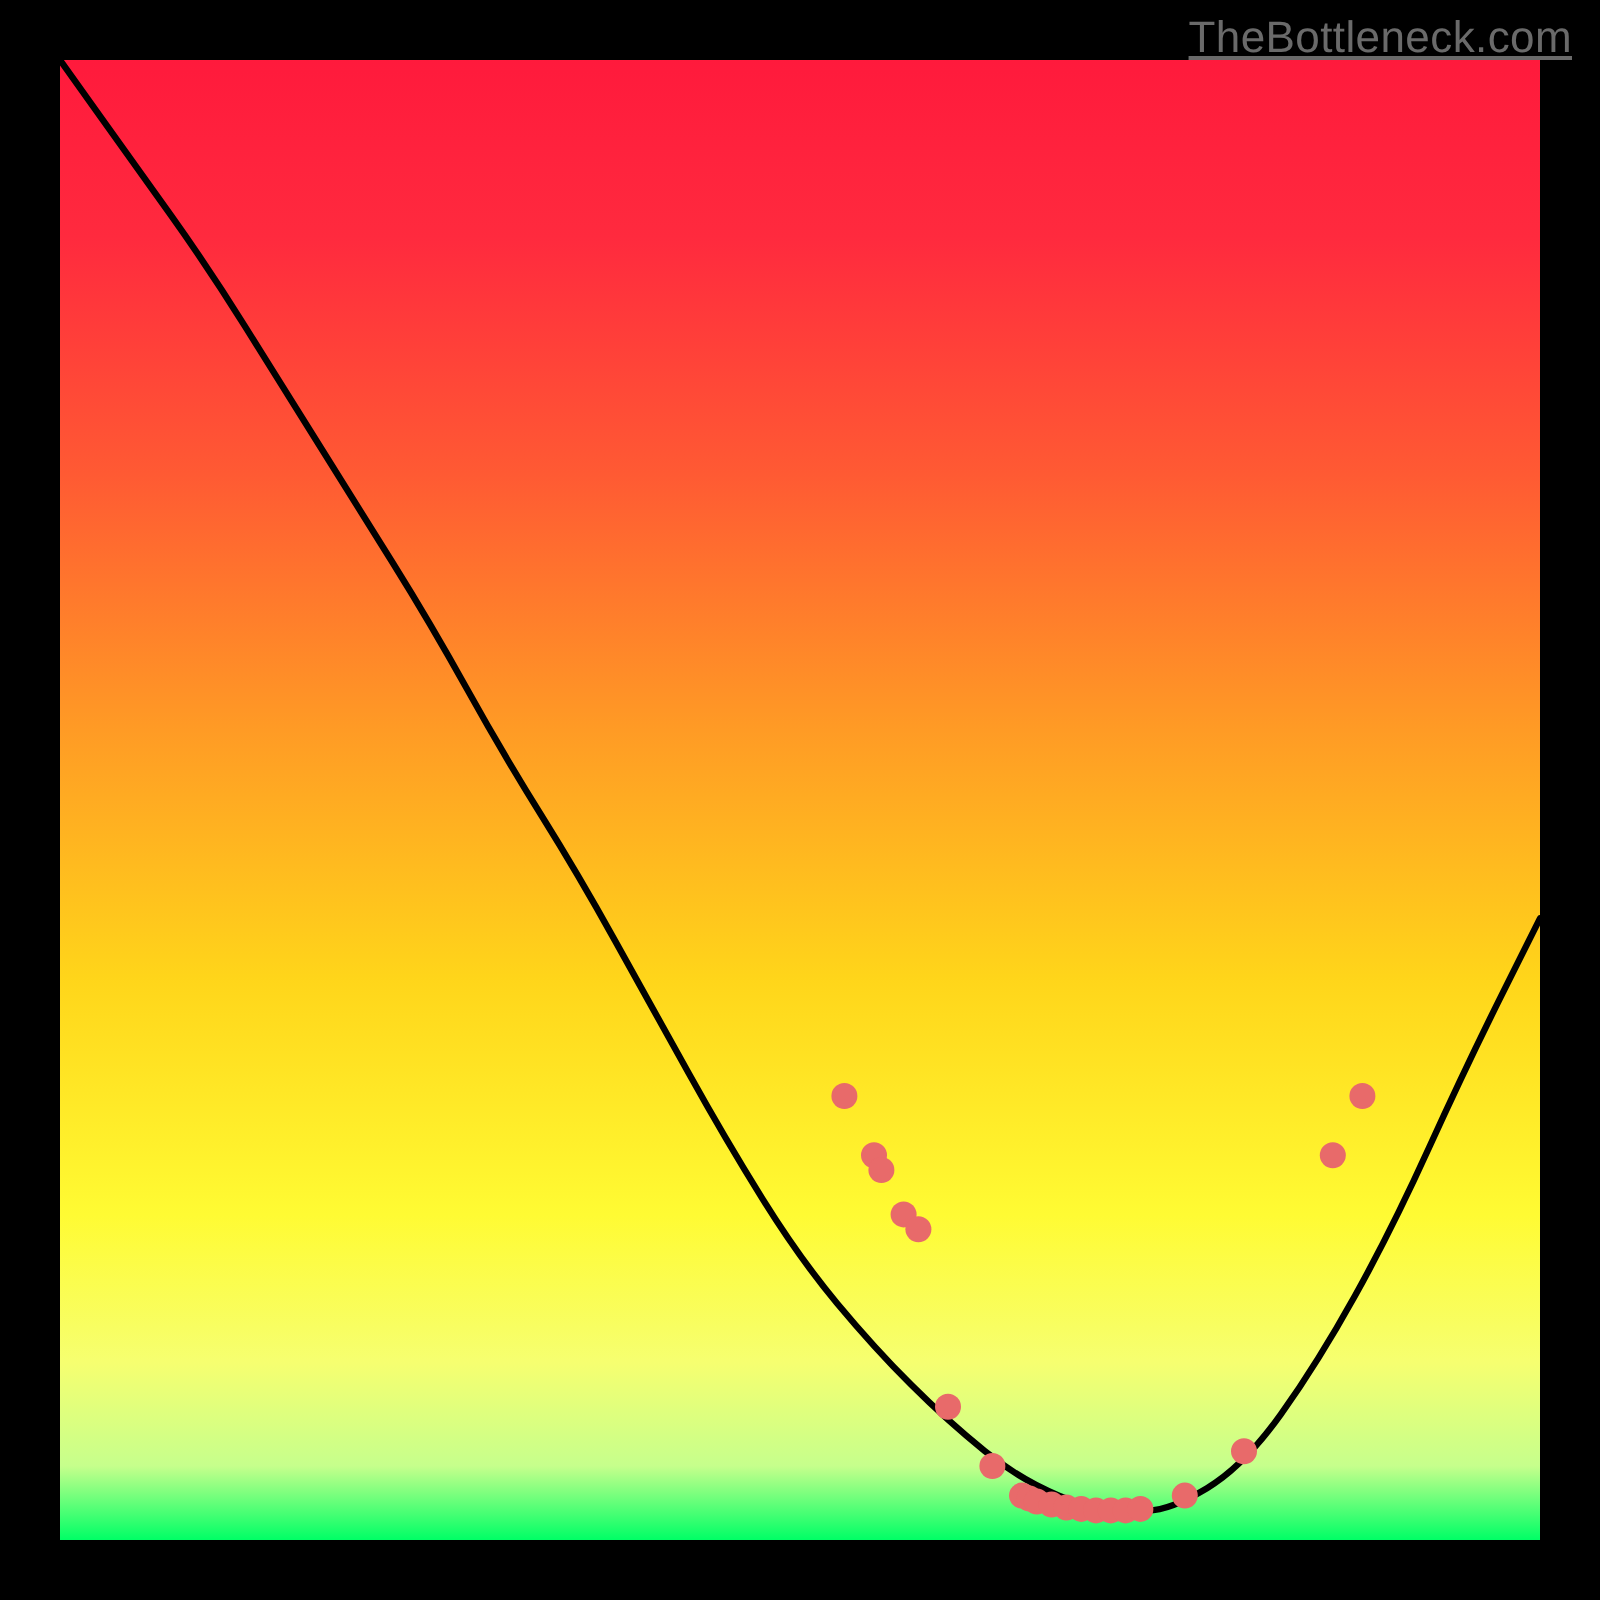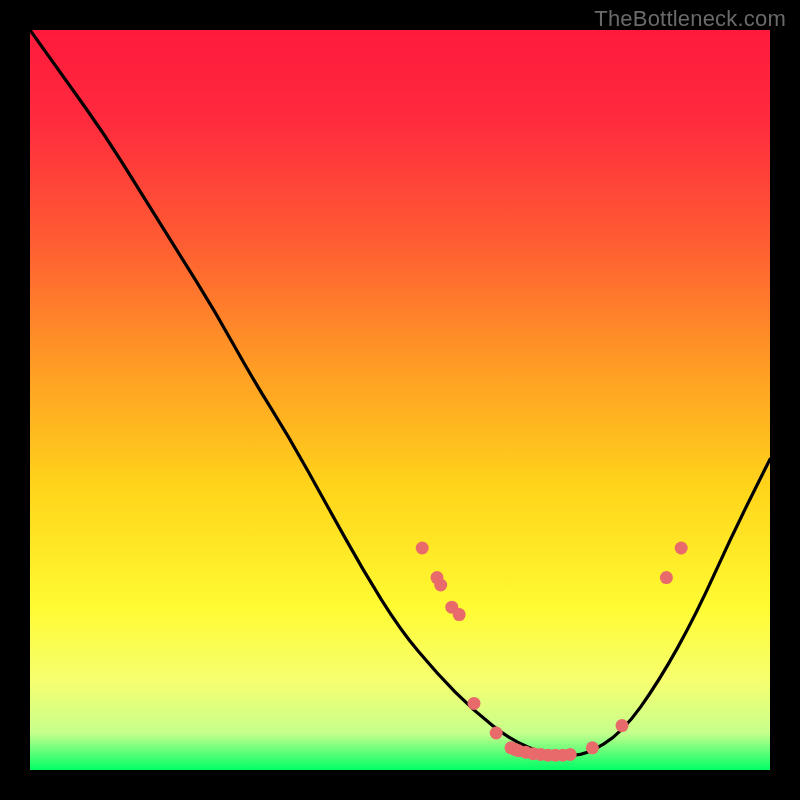--- a/index.html
+++ b/index.html
@@ -13,20 +13,21 @@
   }
   .watermark {
     position: absolute;
     top: 6px;
     right: 14px;
     color: #6a6a6a;
     font-size: 22px;
     font-weight: 500;
     letter-spacing: 0.2px;
     z-index: 10;
+    text-decoration: underline;
   }
   .plot-frame {
     position: absolute;
     left: 30px;
     top: 30px;
     width: 740px;
     height: 740px;
     background: #000;
   }
   svg {

